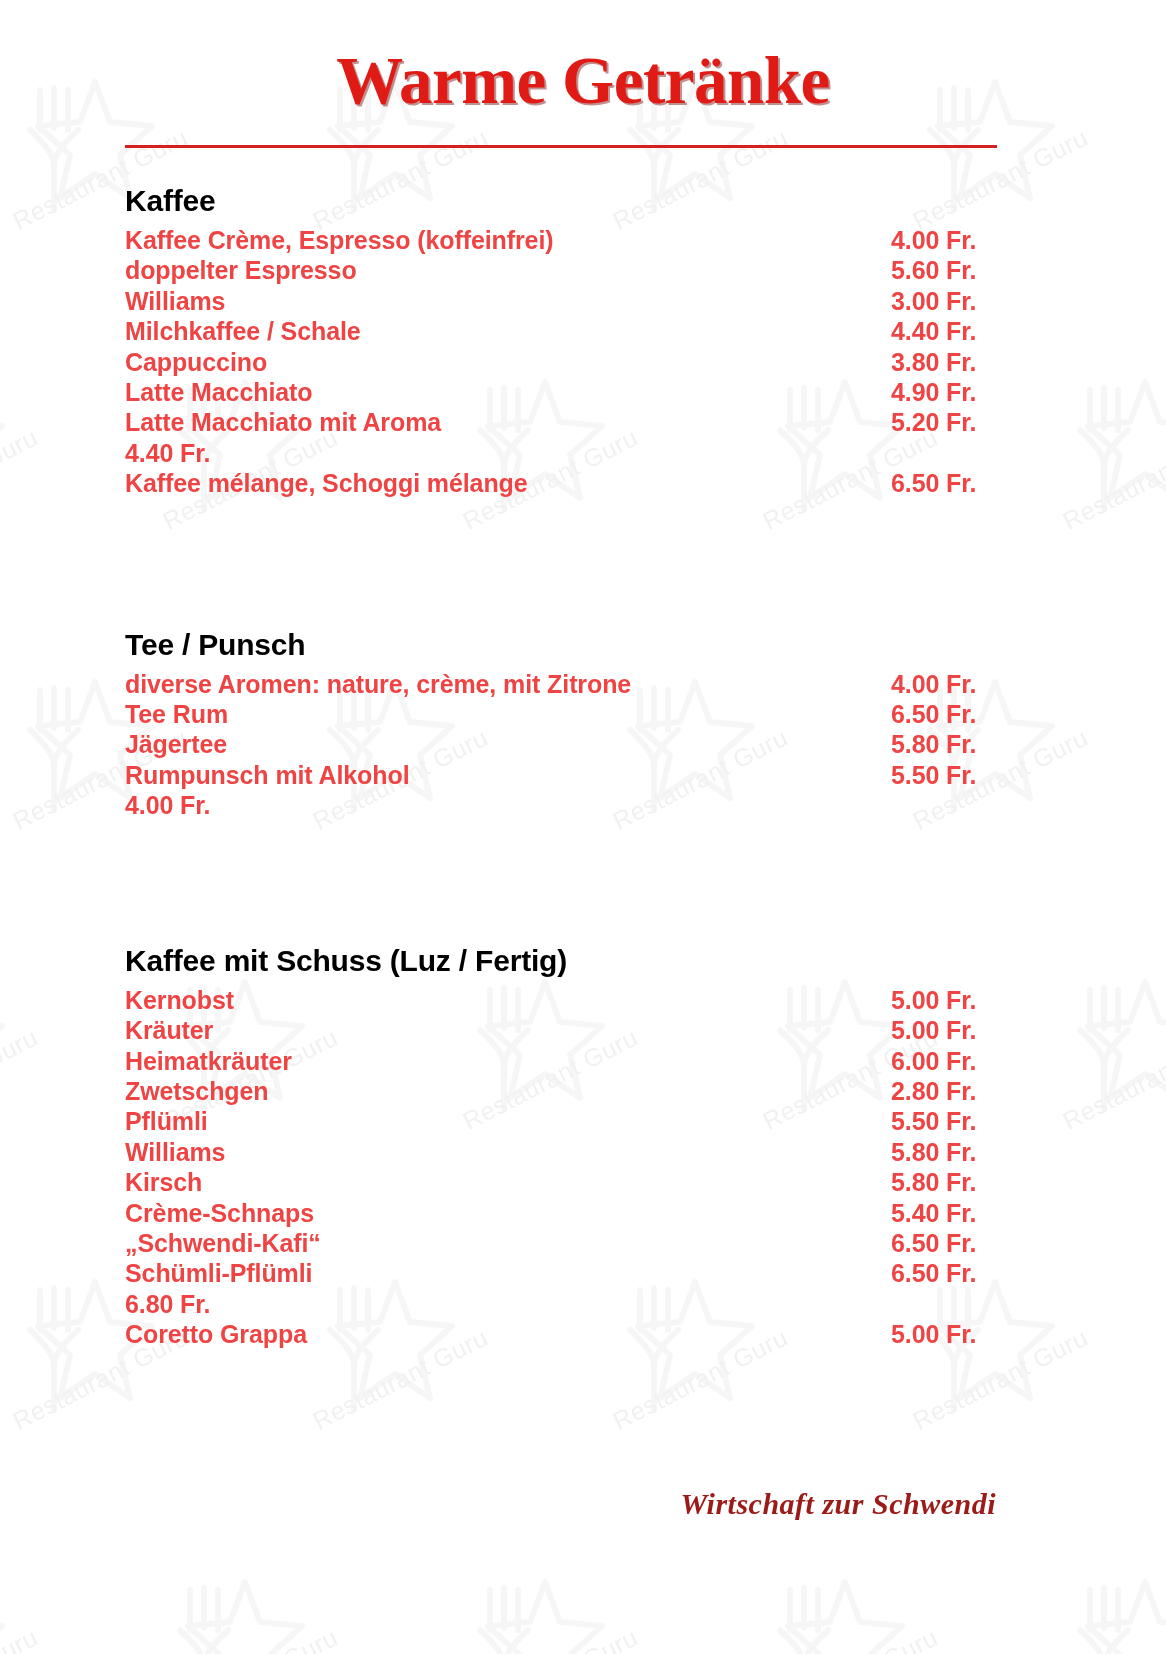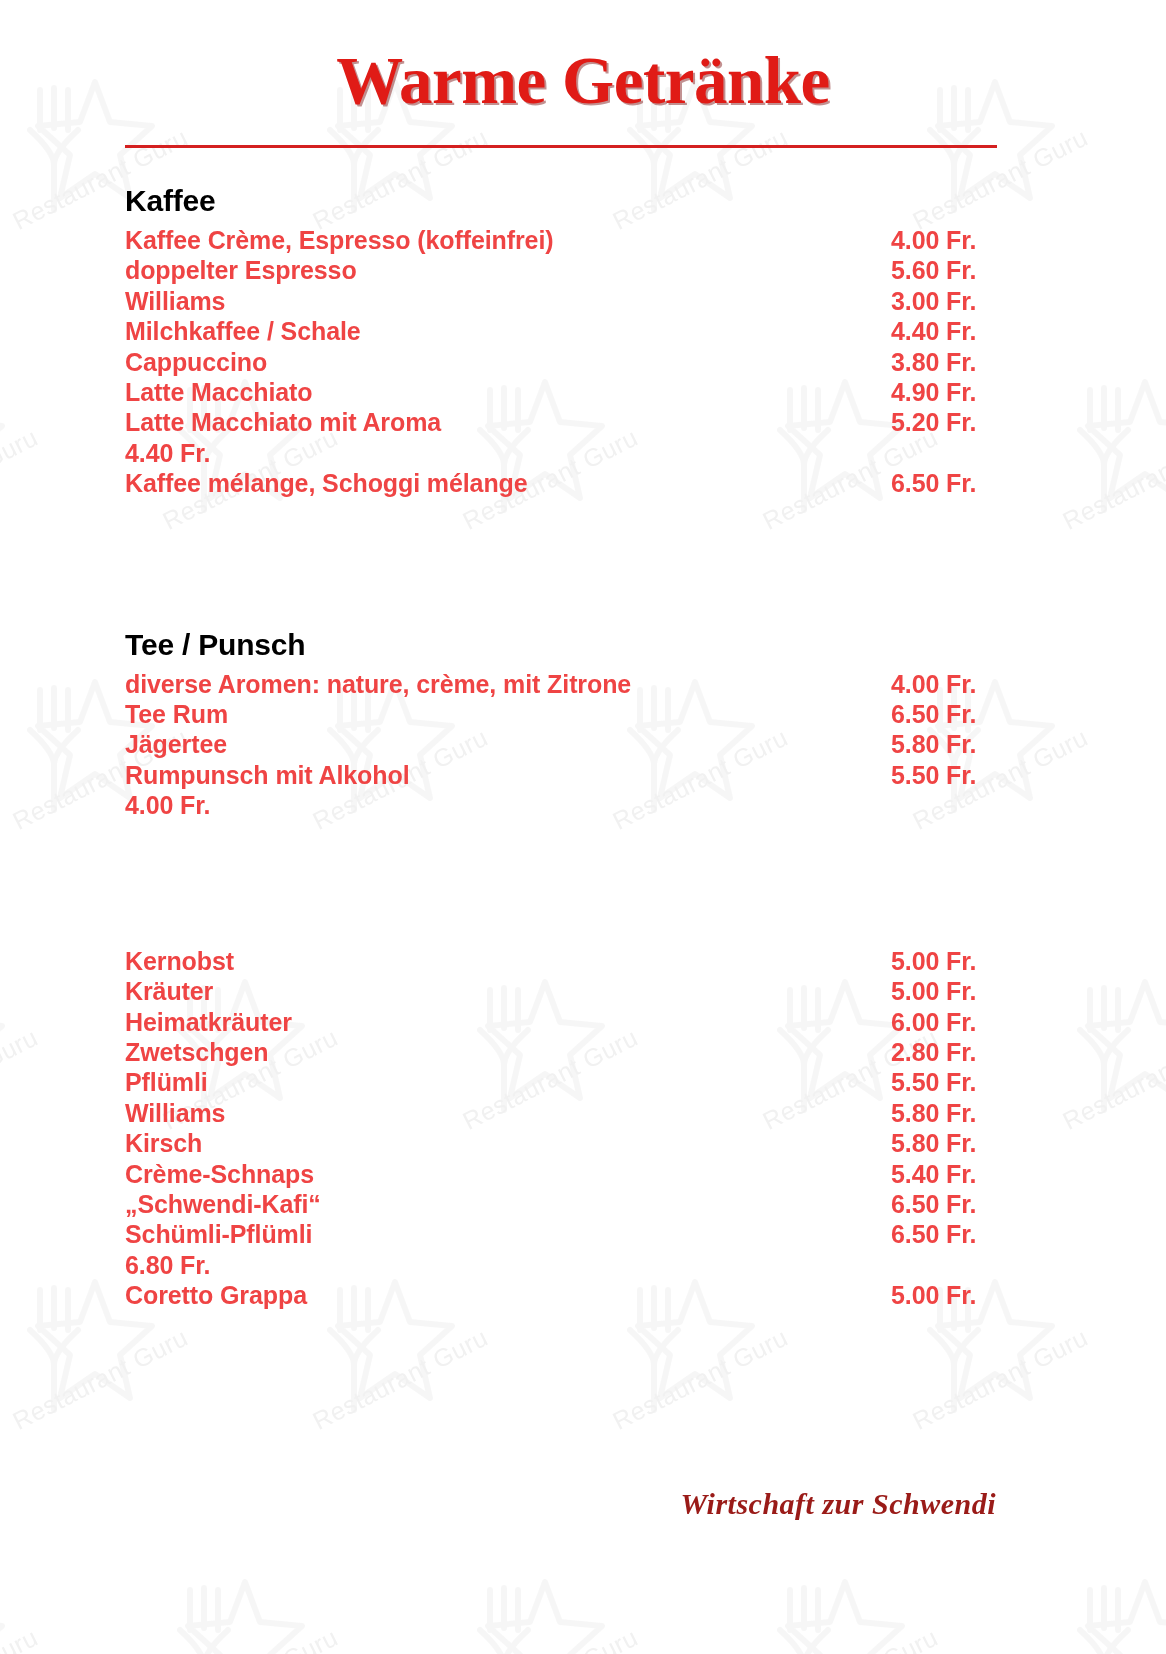--- a/index.html
+++ b/index.html
@@ -554,20 +554,21 @@
         <div class="item-row">
                  <span class="item-name">Rumpunsch mit Alkohol</span>
                  <span class="item-price">5.50 Fr.</span>
                </div>
         <div class="item-row">
                  <span class="item-price">4.00 Fr.</span>
                </div>
       </div>
       <div class="gap-after-tee"></div>
       <div class="section">
+        <div class="section-title">Kaffee mit Schuss (Luz / Fertig)</div>
         <div class="item-row">
                  <span class="item-name">Kernobst</span>
                  <span class="item-price">5.00 Fr.</span>
                </div>
         <div class="item-row">
                  <span class="item-name">Kräuter</span>
                  <span class="item-price">5.00 Fr.</span>
                </div>
         <div class="item-row">
                  <span class="item-name">Heimatkräuter</span>

